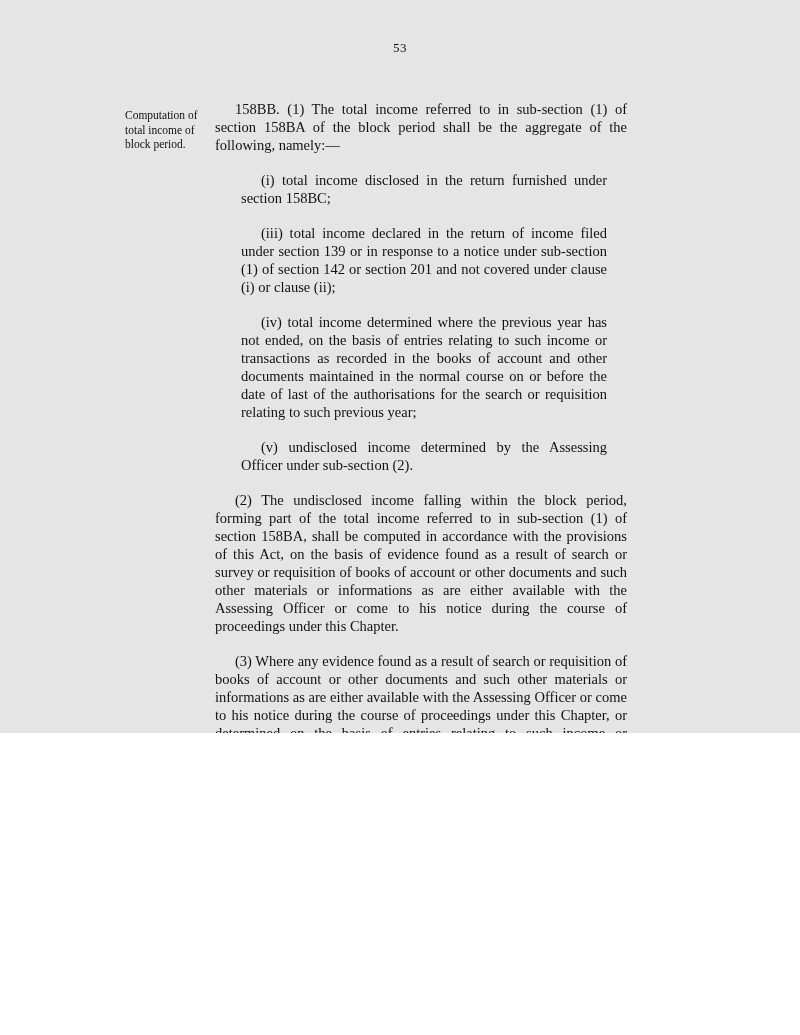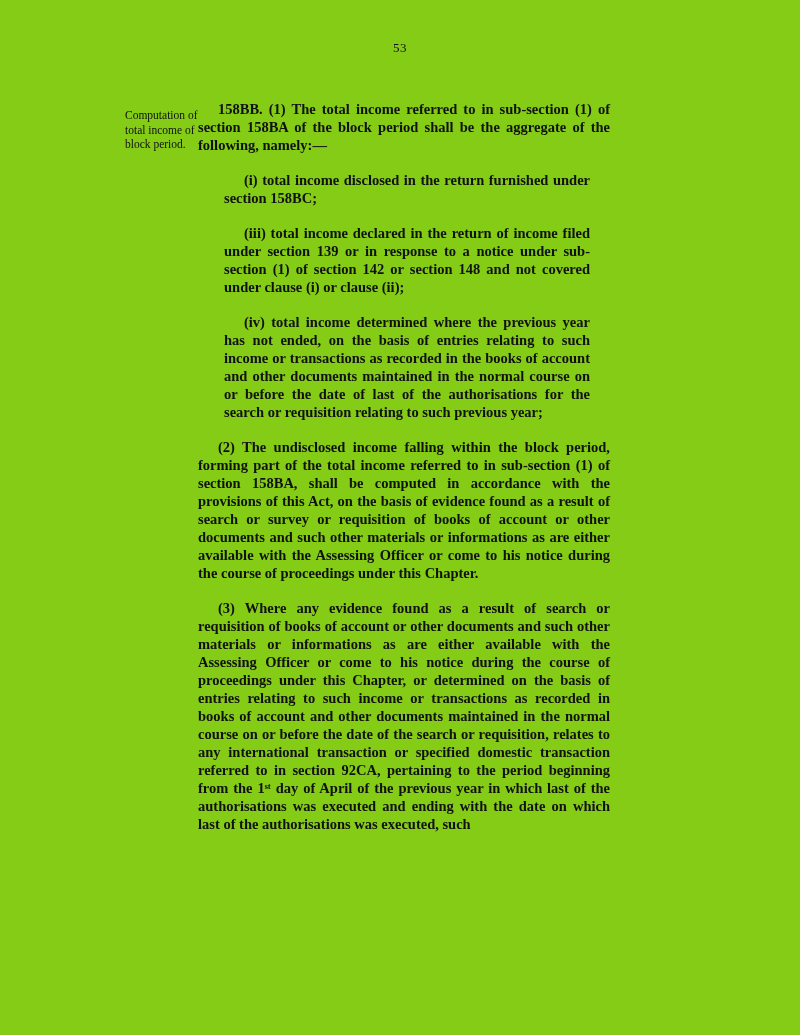--- a/index.html
+++ b/index.html
@@ -3,22 +3,22 @@
 <meta charset="utf-8">
 <style>
   html, body {
     margin: 0;
     padding: 0;
     background: #ffffff;
   }
   .page {
     position: relative;
     width: 800px;
-    height: 1035px;
-    background: #84cc16;
+    height: 733px;
+    background: #e5e5e5;
     color: #111111;
     font-family: "Liberation Serif", "DejaVu Serif", serif;
     overflow: hidden;
   }
   .page-number {
     position: absolute;
     top: 40px;
     left: 0;
     width: 800px;
     text-align: center;
@@ -29,27 +29,26 @@
     position: absolute;
     left: 125px;
     top: 108px;
     width: 92px;
     font-size: 11.5px;
     line-height: 14.5px;
     text-align: left;
   }
   .text-column {
     position: absolute;
-    left: 198px;
+    left: 215px;
     top: 100px;
     width: 412px;
     font-size: 14.5px;
     line-height: 18px;
     text-align: justify;
-    font-weight: bold;
   }
   .text-column p {
     margin: 0 0 17px 0;
     text-indent: 20px;
   }
   .text-column p.sub {
     margin-left: 26px;
     margin-right: 20px;
   }
   .text-column p:last-child {
@@ -60,18 +59,19 @@
 <body>
 
 <div class="page">
   <div class="page-number">53</div>
 
   <div class="margin-note">Computation of total income of block period.</div>
 
   <div class="text-column">
       <p class="main">158BB. (1) The total income referred to in sub-section (1) of section 158BA of the block period shall be the aggregate of the following, namely:—</p>
       <p class="sub">(i) total income disclosed in the return furnished under section 158BC;</p>
-      <p class="sub">(iii) total income declared in the return of income filed under section 139 or in response to a notice under sub-section (1) of section 142 or section 148 and not covered under clause (i) or clause (ii);</p>
+      <p class="sub">(iii) total income declared in the return of income filed under section 139 or in response to a notice under sub-section (1) of section 142 or section 201 and not covered under clause (i) or clause (ii);</p>
       <p class="sub">(iv) total income determined where the previous year has not ended, on the basis of entries relating to such income or transactions as recorded in the books of account and other documents maintained in the normal course on or before the date of last of the authorisations for the search or requisition relating to such previous year;</p>
+      <p class="sub">(v) undisclosed income determined by the Assessing Officer under sub-section (2).</p>
       <p class="main">(2) The undisclosed income falling within the block period, forming part of the total income referred to in sub-section (1) of section 158BA, shall be computed in accordance with the provisions of this Act, on the basis of evidence found as a result of search or survey or requisition of books of account or other documents and such other materials or informations as are either available with the Assessing Officer or come to his notice during the course of proceedings under this Chapter.</p>
       <p class="main">(3) Where any evidence found as a result of search or requisition of books of account or other documents and such other materials or informations as are either available with the Assessing Officer or come to his notice during the course of proceedings under this Chapter, or determined on the basis of entries relating to such income or transactions as recorded in books of account and other documents maintained in the normal course on or before the date of the search or requisition, relates to any international transaction or specified domestic transaction referred to in section 92CA, pertaining to the period beginning from the 1ˢᵗ day of April of the previous year in which last of the authorisations was executed and ending with the date on which last of the authorisations was executed, such</p>
     </div>
 </div>
 
 </body></html>

